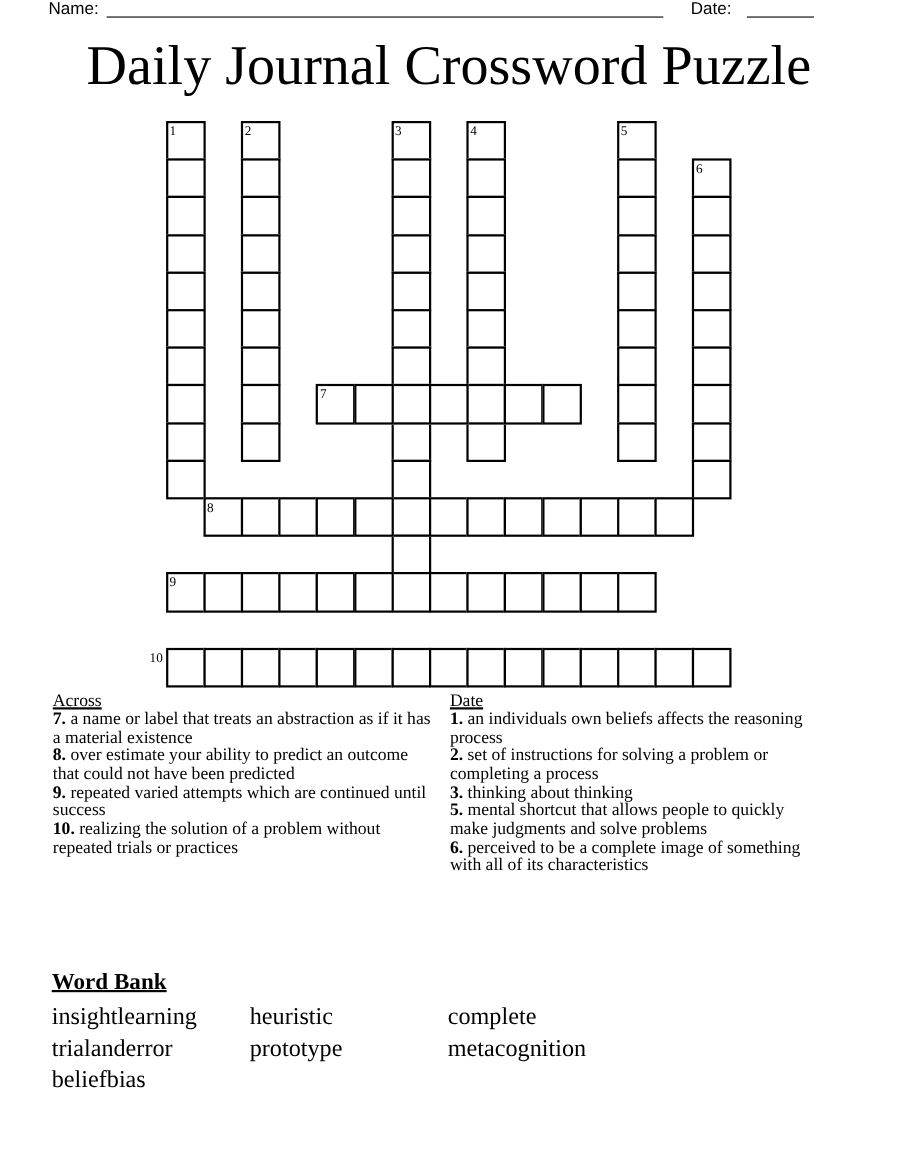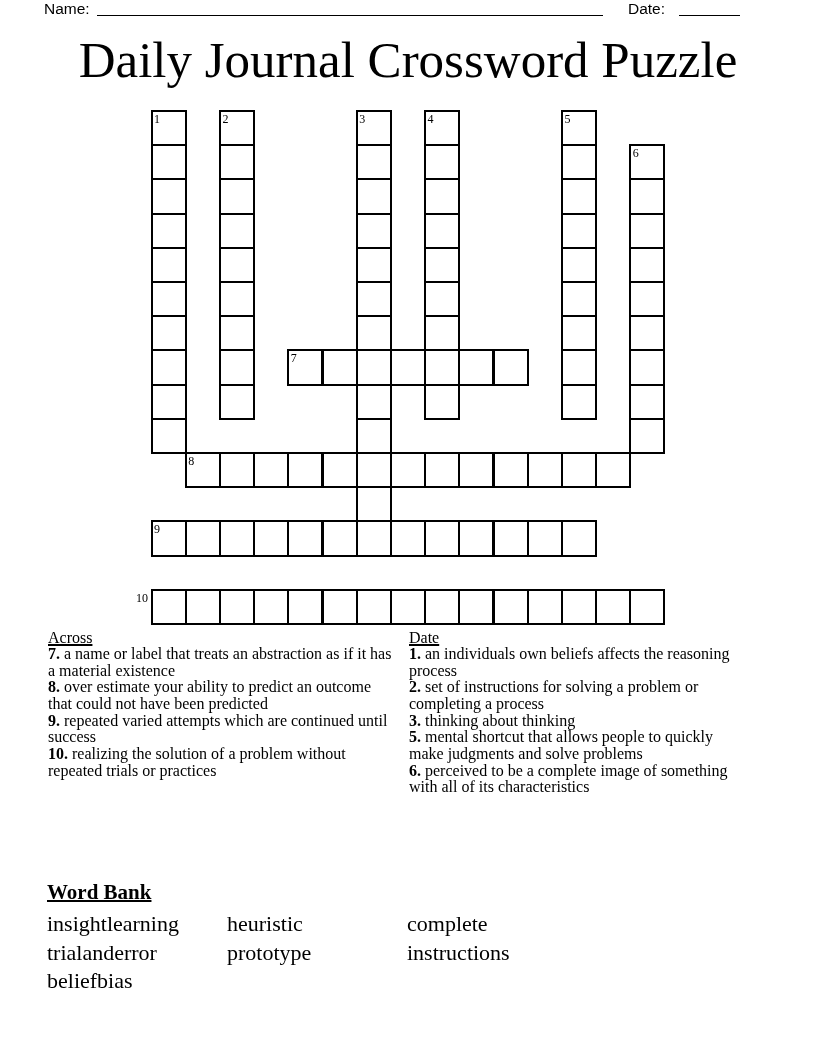--- a/index.html
+++ b/index.html
@@ -256,18 +256,18 @@
           <div class="wb-word">insightlearning</div>
           <div class="wb-word">trialanderror</div>
           <div class="wb-word">beliefbias</div>
         </div>
         <div class="wb-col">
           <div class="wb-word">heuristic</div>
           <div class="wb-word">prototype</div>
         </div>
         <div class="wb-col">
           <div class="wb-word">complete</div>
-          <div class="wb-word">instructions</div>
+          <div class="wb-word">metacognition</div>
         </div>
       </div>
   </div>
 
 </div>
 
 </body></html>

